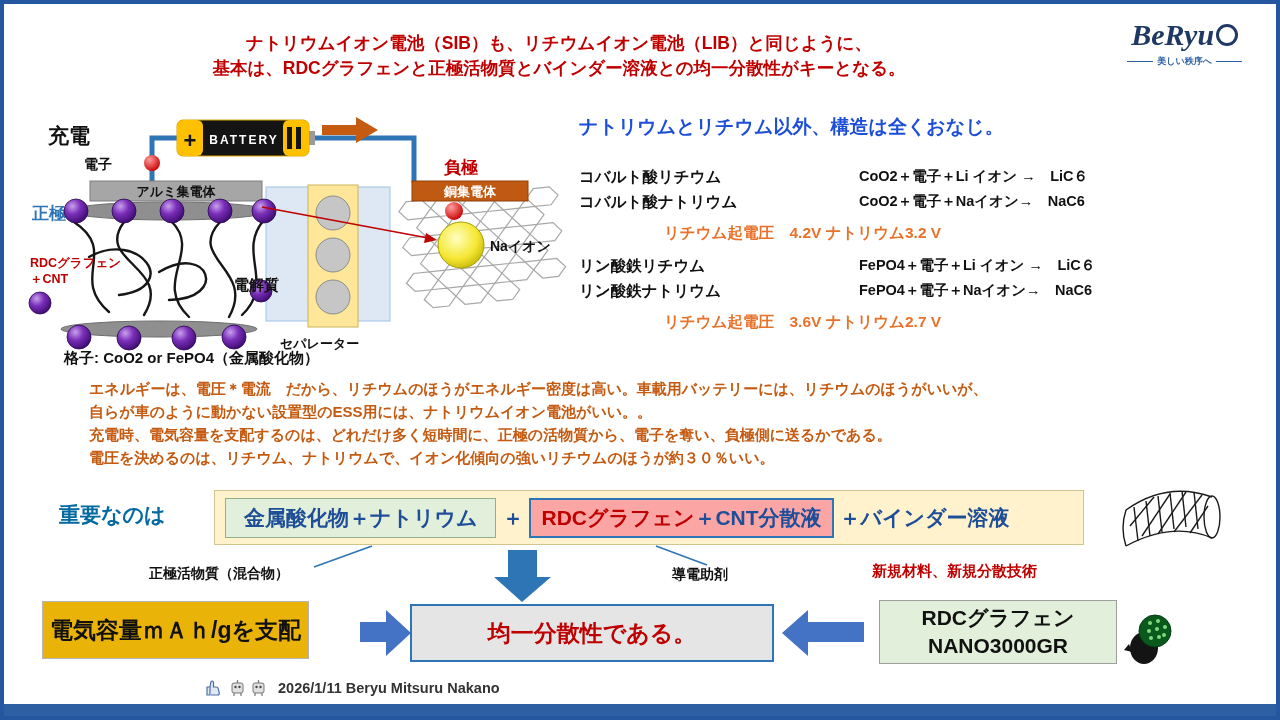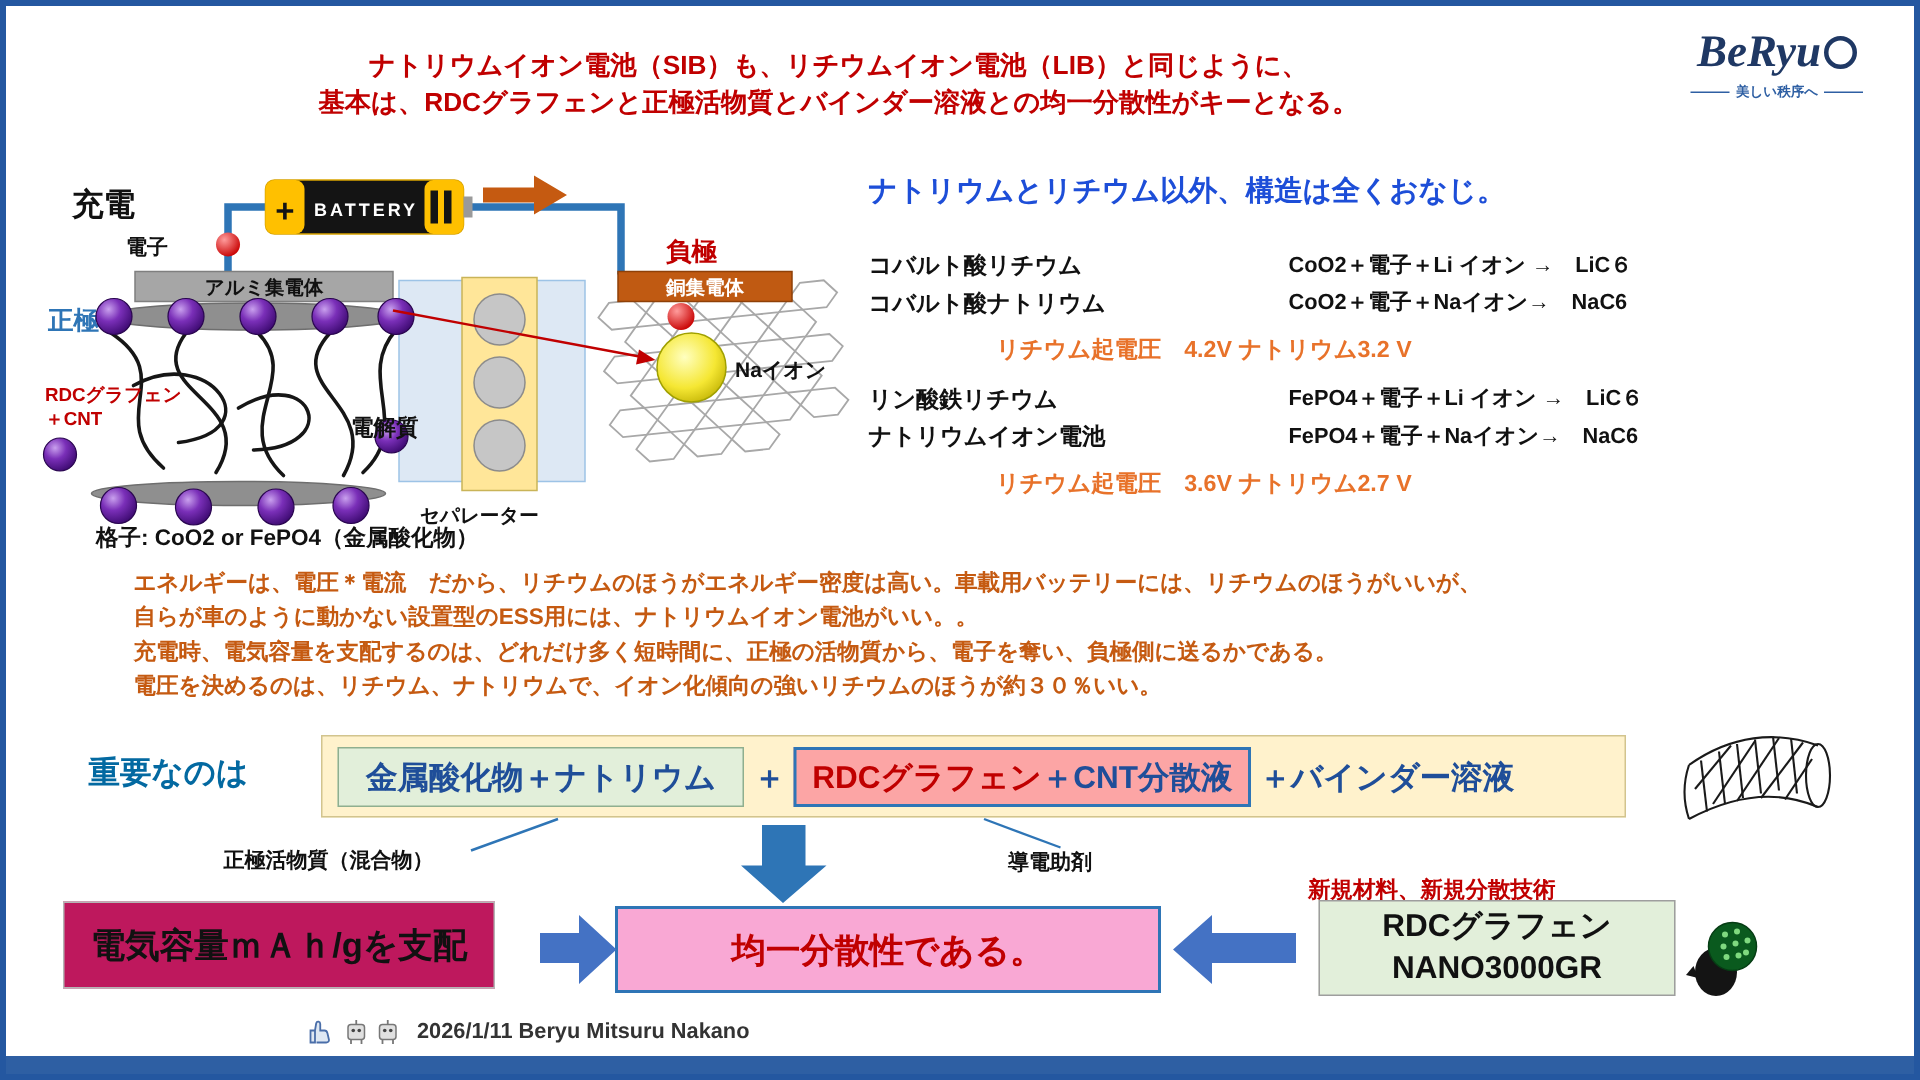--- a/index.html
+++ b/index.html
@@ -18,23 +18,23 @@
   .mix-box { left:210px; top:486px; width:870px; height:55px; background:#fff2cc;
              border:1px solid #d2c48e; display:flex; align-items:center; padding:0 10px; gap:6px; }
   .green-chip { background:#e2efda; border:1px solid #8faf8f; color:#1f4e99; font-weight:bold;
                 font-size:21px; padding:5px 18px; }
   .plus-blue { color:#1f4e99; font-weight:bold; font-size:21px; }
   .rdc-chip { background:#fca5a5; border:2px solid #2e75b6; font-weight:bold; font-size:21px; padding:4px 10px; }
   .rdc-chip .red { color:#c00000; }
   .rdc-chip .blue { color:#1f4e99; }
   .small-note { color:#111; font-weight:bold; font-size:14px; }
   .new-note { color:#c00000; font-weight:bold; font-size:15px; }
-  .capacity-box { left:38px; top:597px; width:288px; height:58px; background:#be185d; border:1px solid #b5b5b5;
+  .capacity-box { left:38px; top:597px; width:267px; height:58px; background:#eab308; border:1px solid #b5b5b5;
                   display:flex; align-items:center; justify-content:center; font-weight:bold; font-size:23px; color:#111; }
-  .dispersion-box { left:406px; top:600px; width:364px; height:58px; background:#f9a8d4; border:2px solid #2e75b6;
+  .dispersion-box { left:406px; top:600px; width:364px; height:58px; background:#e5e5e5; border:2px solid #2e75b6;
                     display:flex; align-items:center; justify-content:center; font-weight:bold; font-size:23px; color:#c00000; }
   .rdc-box { left:875px; top:596px; width:238px; height:64px; background:#e2efda; border:1px solid #9e9e9e;
              display:flex; flex-direction:column; align-items:center; justify-content:center;
              font-weight:bold; font-size:21px; color:#111; line-height:28px; }
   .logo { right:34px; top:14px; text-align:center; color:#1f3864; }
   .logo-brand { font-family:"Liberation Serif", serif; font-style:italic; font-weight:bold; font-size:30px;
                 display:flex; align-items:center; justify-content:center; }
   .logo-circle { width:22px; height:22px; border:3px solid #1f3864; border-radius:50%; margin-left:2px; display:inline-block; }
   .logo-tagline { font-size:9px; color:#2e5fa3; margin-top:3px; display:flex; align-items:center; justify-content:center; gap:4px; font-weight:bold; }
   .logo-tagline::before, .logo-tagline::after { content:""; width:26px; height:1px; background:#2e5fa3; }
@@ -196,42 +196,42 @@
   <div class="rx-row" style="top:188px;">
     <span class="rx-name">コバルト酸ナトリウム</span>
     <span class="rx-formula">CoO2＋電子＋Naイオン→　NaC6</span>
   </div>
   <div class="voltage" style="top:219px;">リチウム起電圧　4.2V ナトリウム3.2 V</div>
   <div class="rx-row" style="top:252px;">
     <span class="rx-name">リン酸鉄リチウム</span>
     <span class="rx-formula">FePO4＋電子＋Li イオン →　LiC６</span>
   </div>
   <div class="rx-row" style="top:277px;">
-    <span class="rx-name">ナトリウムイオン電池</span>
+    <span class="rx-name">リン酸鉄ナトリウム</span>
     <span class="rx-formula">FePO4＋電子＋Naイオン→　NaC6</span>
   </div>
   <div class="voltage" style="top:308px;text-align:right;">リチウム起電圧　3.6V ナトリウム2.7 V</div>
 
   <div class="abs" style="left:85px; top:373px;">
     <div class="note-line">エネルギーは、電圧＊電流　だから、リチウムのほうがエネルギー密度は高い。車載用バッテリーには、リチウムのほうがいいが、</div>
     <div class="note-line">自らが車のように動かない設置型のESS用には、ナトリウムイオン電池がいい。。</div>
     <div class="note-line">充電時、電気容量を支配するのは、どれだけ多く短時間に、正極の活物質から、電子を奪い、負極側に送るかである。</div>
     <div class="note-line">電圧を決めるのは、リチウム、ナトリウムで、イオン化傾向の強いリチウムのほうが約３０％いい。</div>
   </div>
 
   <div class="abs important-label" style="left:55px; top:497px;">重要なのは</div>
   <div class="abs mix-box">
     <span class="green-chip">金属酸化物＋ナトリウム</span>
     <span class="plus-blue">＋</span>
     <span class="rdc-chip"><span class="red">RDCグラフェン</span><span class="blue">＋CNT分散液</span></span>
     <span class="plus-blue">＋バインダー溶液</span>
   </div>
   <div class="abs small-note" style="left:145px; top:561px;">正極活物質（混合物）</div>
   <div class="abs small-note" style="left:668px; top:562px;">導電助剤</div>
-  <div class="abs new-note" style="left:868px; top:580px;">新規材料、新規分散技術</div>
+  <div class="abs new-note" style="left:868px; top:558px;">新規材料、新規分散技術</div>
 
   <div class="abs capacity-box">
     <span>電気容量ｍＡｈ/gを支配</span>
   </div>
   <div class="abs dispersion-box">
     <span>均一分散性である。</span>
   </div>
   <div class="abs rdc-box">
     <span>RDCグラフェン</span>
     <span>NANO3000GR</span>

